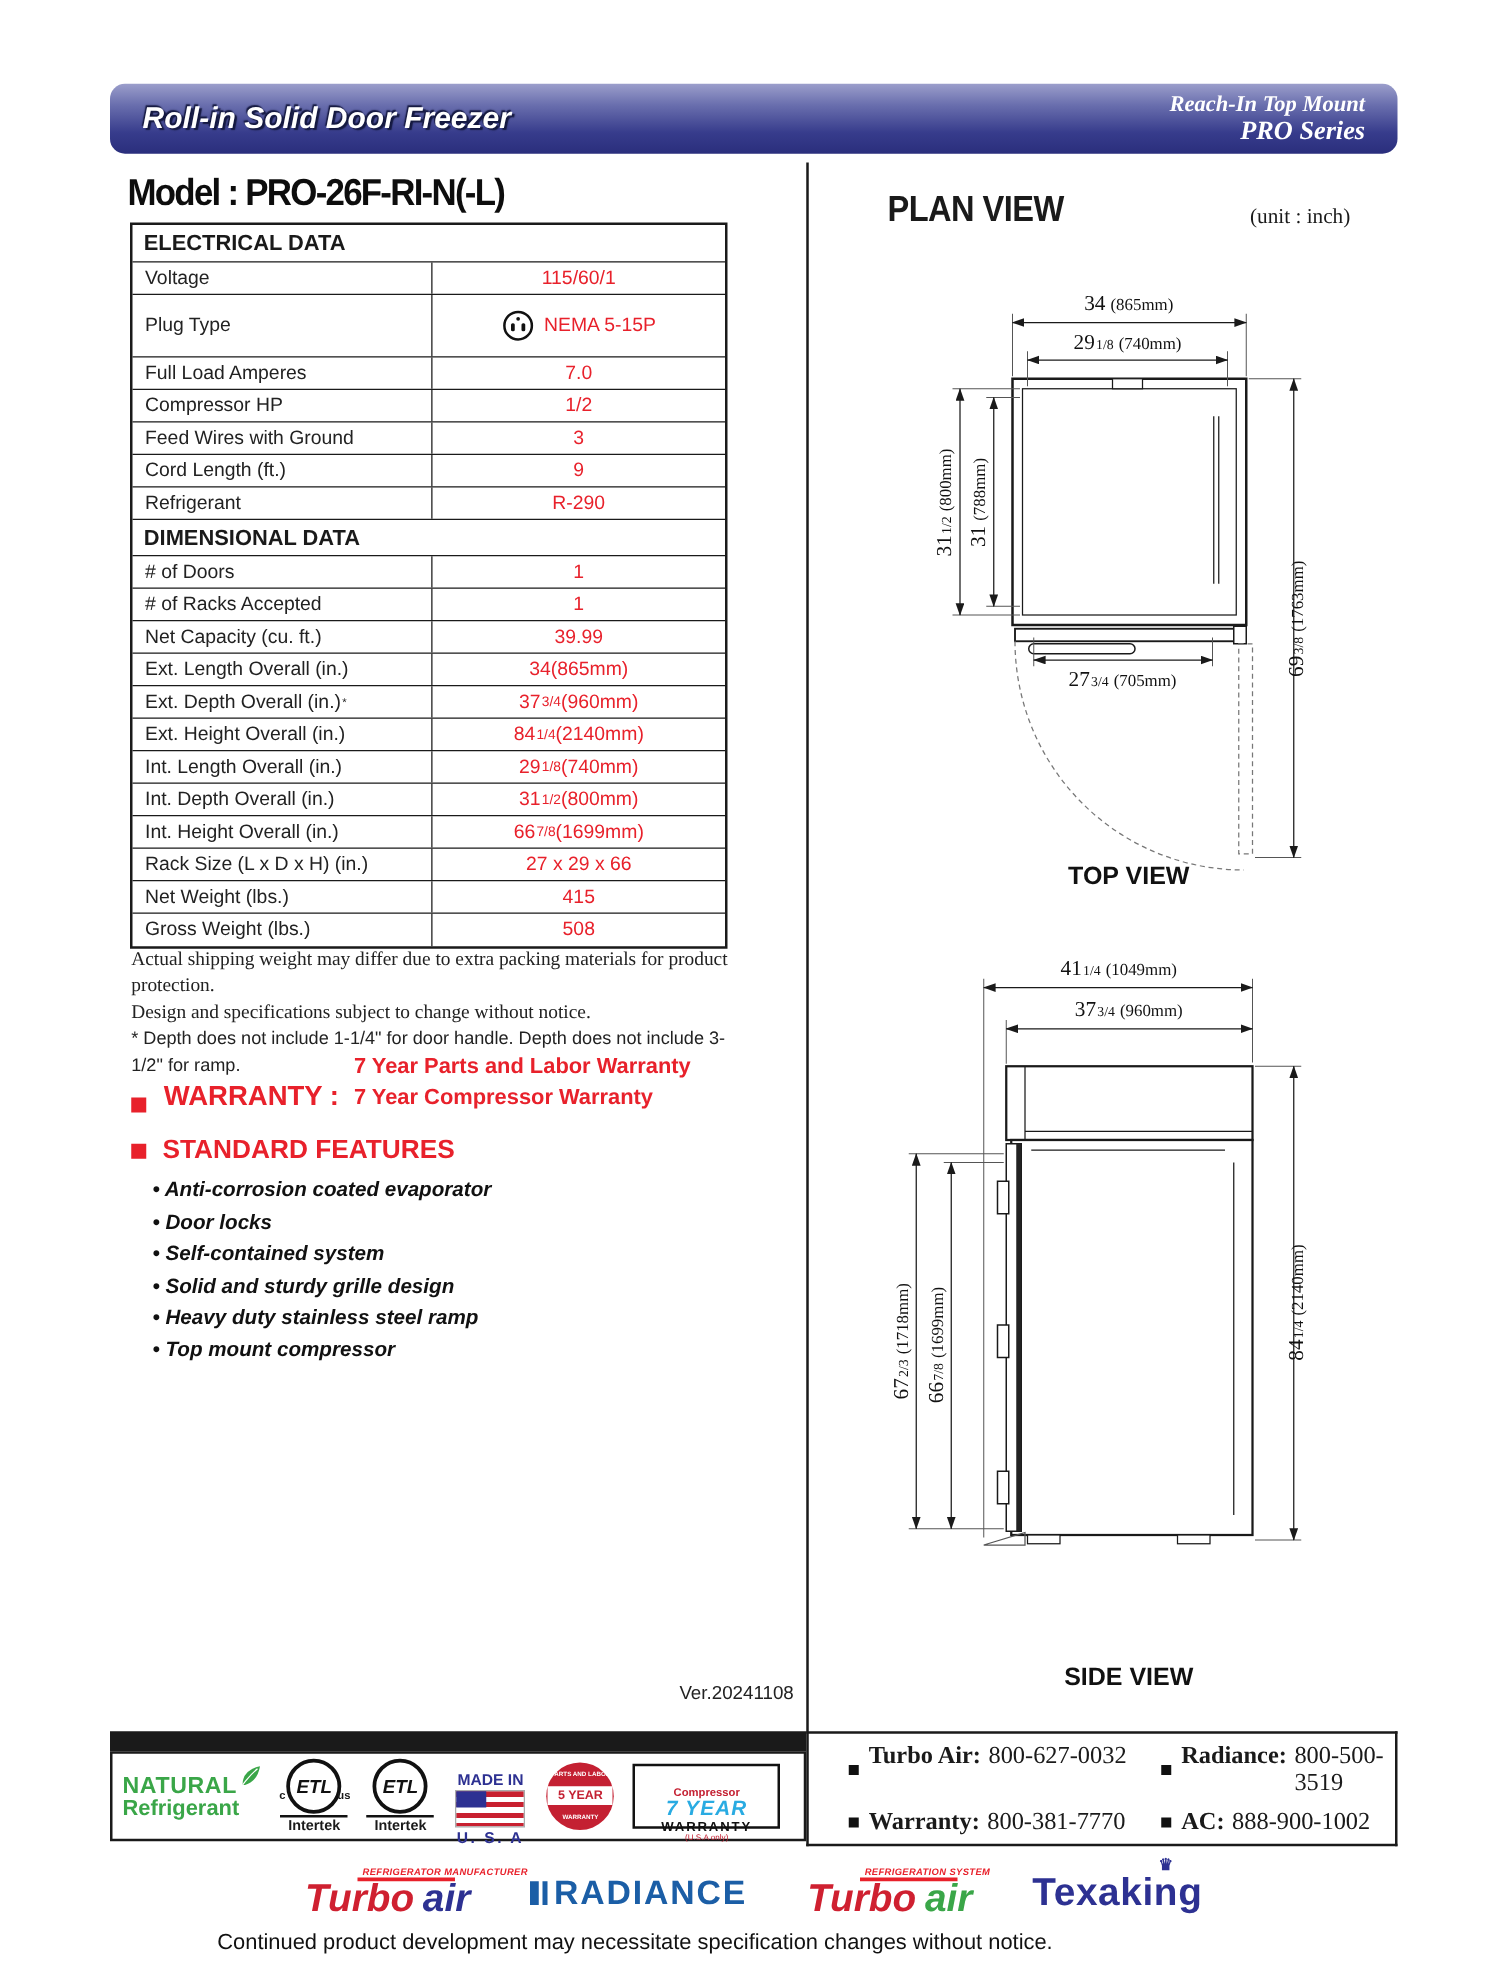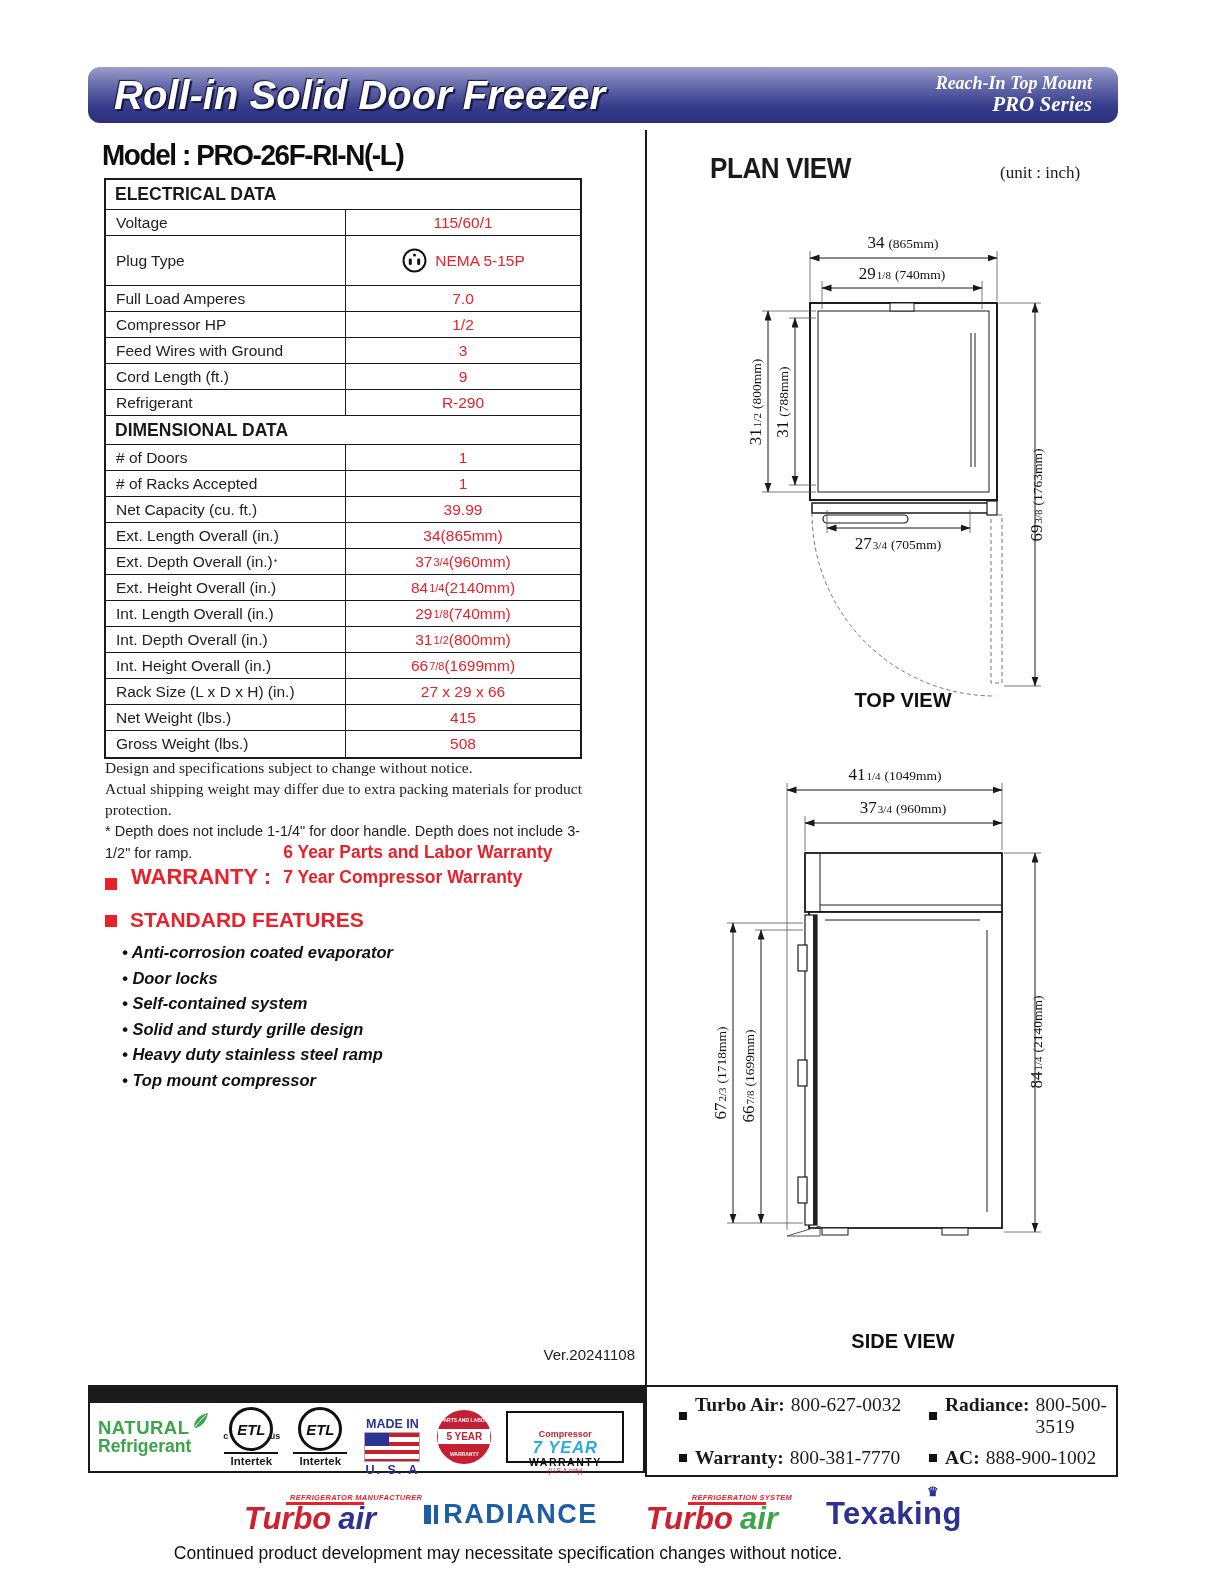--- a/index.html
+++ b/index.html
@@ -7,21 +7,21 @@
     --cyan:#29abe2; --ink:#1a1a1a;
   }
   *{margin:0;padding:0;box-sizing:border-box;}
   body{background:#fff;font-family:"Liberation Sans",sans-serif;color:var(--ink);}
   .page{position:relative;width:1206px;height:1577px;background:#fff;overflow:hidden;}
 
   
   .header{position:absolute;left:88px;top:67px;width:1030px;height:56px;border-radius:12px;
     background:linear-gradient(180deg,#9b9ecb 0%,#6a6fae 30%,#373c8c 70%,#2a2e7c 100%);
     display:flex;align-items:center;justify-content:space-between;padding:0 26px;}
-  .header-title{font-size:40px;font-weight:bold;font-style:italic;color:#fff;
+  .header-title{font-size:24px;font-weight:bold;font-style:italic;color:#fff;
     text-shadow:2px 2px 1px #14183f,-1px -1px 1px #14183f;}
   .header-series{text-align:right;color:#fff;font-family:"Liberation Serif",serif;
     font-style:italic;font-weight:bold;line-height:1.12;}
   .series1{font-size:18px;display:block;}
   .series2{font-size:21px;display:block;}
 
   .model-heading{position:absolute;left:102px;top:138px;font-size:30px;font-weight:bold;
     letter-spacing:-1.5px;color:#0d0d0d;transform:scaleX(.93);transform-origin:left;}
 
   
@@ -274,30 +274,30 @@
       </div>
     <div class="srow last">
         <div class="cell-l">Gross Weight (lbs.)</div>
         <div class="cell-v">
           <span>508</span>
         </div>
       </div>
   </div>
 
   <div class="notes">
+    <p class="note-serif">Actual shipping weight may differ due to extra packing materials for product protection.</p>
     <p class="note-serif">Design and specifications subject to change without notice.</p>
-    <p class="note-serif">Actual shipping weight may differ due to extra packing materials for product protection.</p>
     <p class="note-sans">* Depth does not include 1-1/4" for door handle. Depth does not include 3-1/2" for ramp.</p>
   </div>
 
   <div class="warranty">
     <span class="sq"></span>
     <span class="w-title">WARRANTY :</span>
     <div class="w-lines">
-      <div>6 Year Parts and Labor Warranty</div>
+      <div>7 Year Parts and Labor Warranty</div>
       <div>7 Year Compressor Warranty</div>
     </div>
   </div>
 
   <div class="features">
     <div class="f-head">
       <span class="sq"></span>
       <span class="f-title">STANDARD FEATURES</span>
     </div>
     <ul class="f-list">

